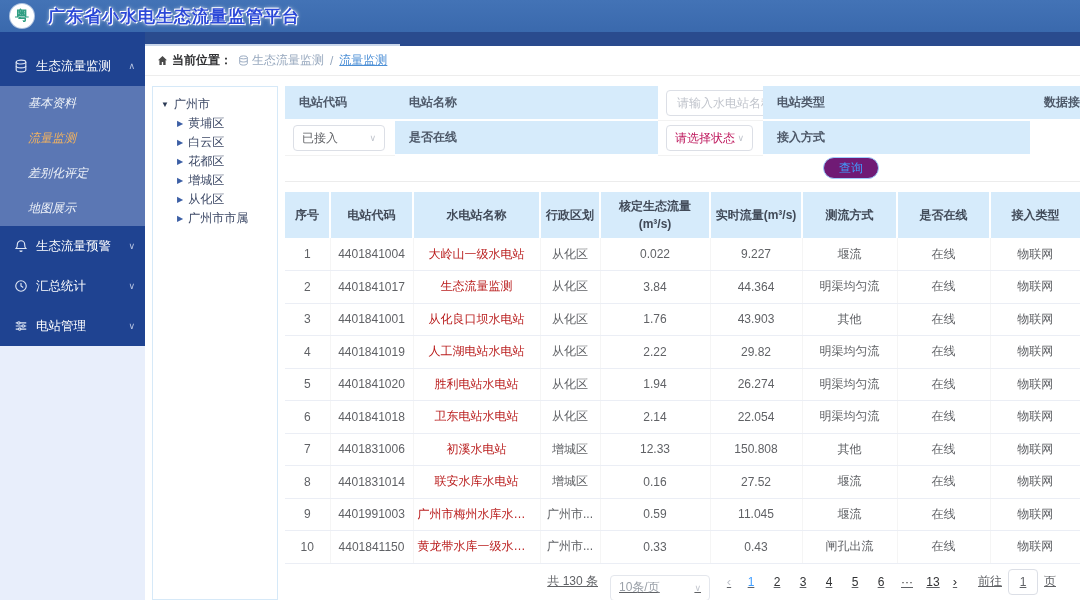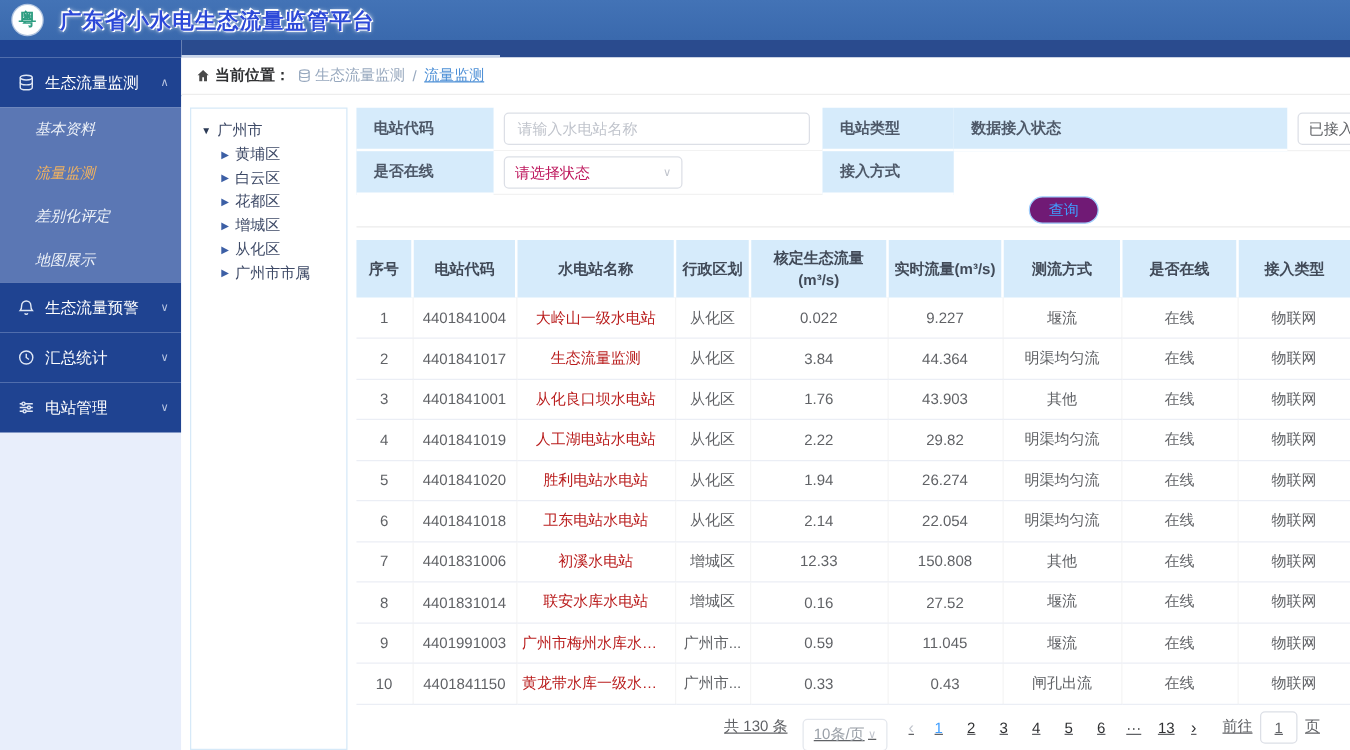--- a/index.html
+++ b/index.html
@@ -80,21 +80,21 @@
   thead th:last-child { border-right:none; }
   tbody td { height:32.5px; text-align:center; color:#606266;
     border-bottom:1px solid #ebeef5; border-right:1px solid #f5f5f5;
     overflow:hidden; white-space:nowrap; text-overflow:ellipsis; padding:0 4px; }
   tbody td:last-child { border-right:none; }
   tbody td.link { color:#b91c1c; cursor:pointer; }
 
   
   .pager { display:flex; align-items:center; justify-content:flex-end; height:30px;
     margin-top:3px; font-size:12px; color:#606266; padding-right:24px;text-decoration:underline; }
-  .psize { width:68px; height:26px; border:1px solid #e4e7ed; border-radius:4px;
+  .psize { width:100px; height:26px; border:1px solid #e4e7ed; border-radius:4px;
     display:flex; align-items:center; justify-content:space-between; padding:0 8px;
     color:#9aa0a8; margin:12px 10px 0 12px; cursor:pointer; background:#fff; }
   .psize .chev2 { color:#c0c4cc; font-size:9px; font-style:normal; }
   .arrow { min-width:18px; text-align:center; font-size:13px; cursor:pointer; }
   .arrow.prev { color:#c0c4cc; }
   .arrow.next { color:#303133; }
   .pages { display:flex; align-items:center; }
   .page { min-width:22px; text-align:center; margin:0 2px; color:#303133; cursor:pointer; }
   .page.active { color:#409eff; }
   .goto { margin:0 6px 0 14px; }
@@ -215,20 +215,21 @@
             <span class="caret">▶</span>
             <span>广州市市属</span>
           </div>
         </div>
     </div>
 
     <section class="panel">
 
       <div class="filter-grid">
         <div class="flabel">电站代码</div>
+        <div class="flabel">电站名称</div>
         <div class="ffield">
           <input class="tin" type="text" placeholder="请输入水电站名称" style="">
         </div>
         <div class="flabel">电站类型</div>
 
         <div class="flabel">数据接入状态</div>
         <div class="ffield">
           <div class="fselect">
             <span>已接入</span>
             <i class="chev2">∨</i>

